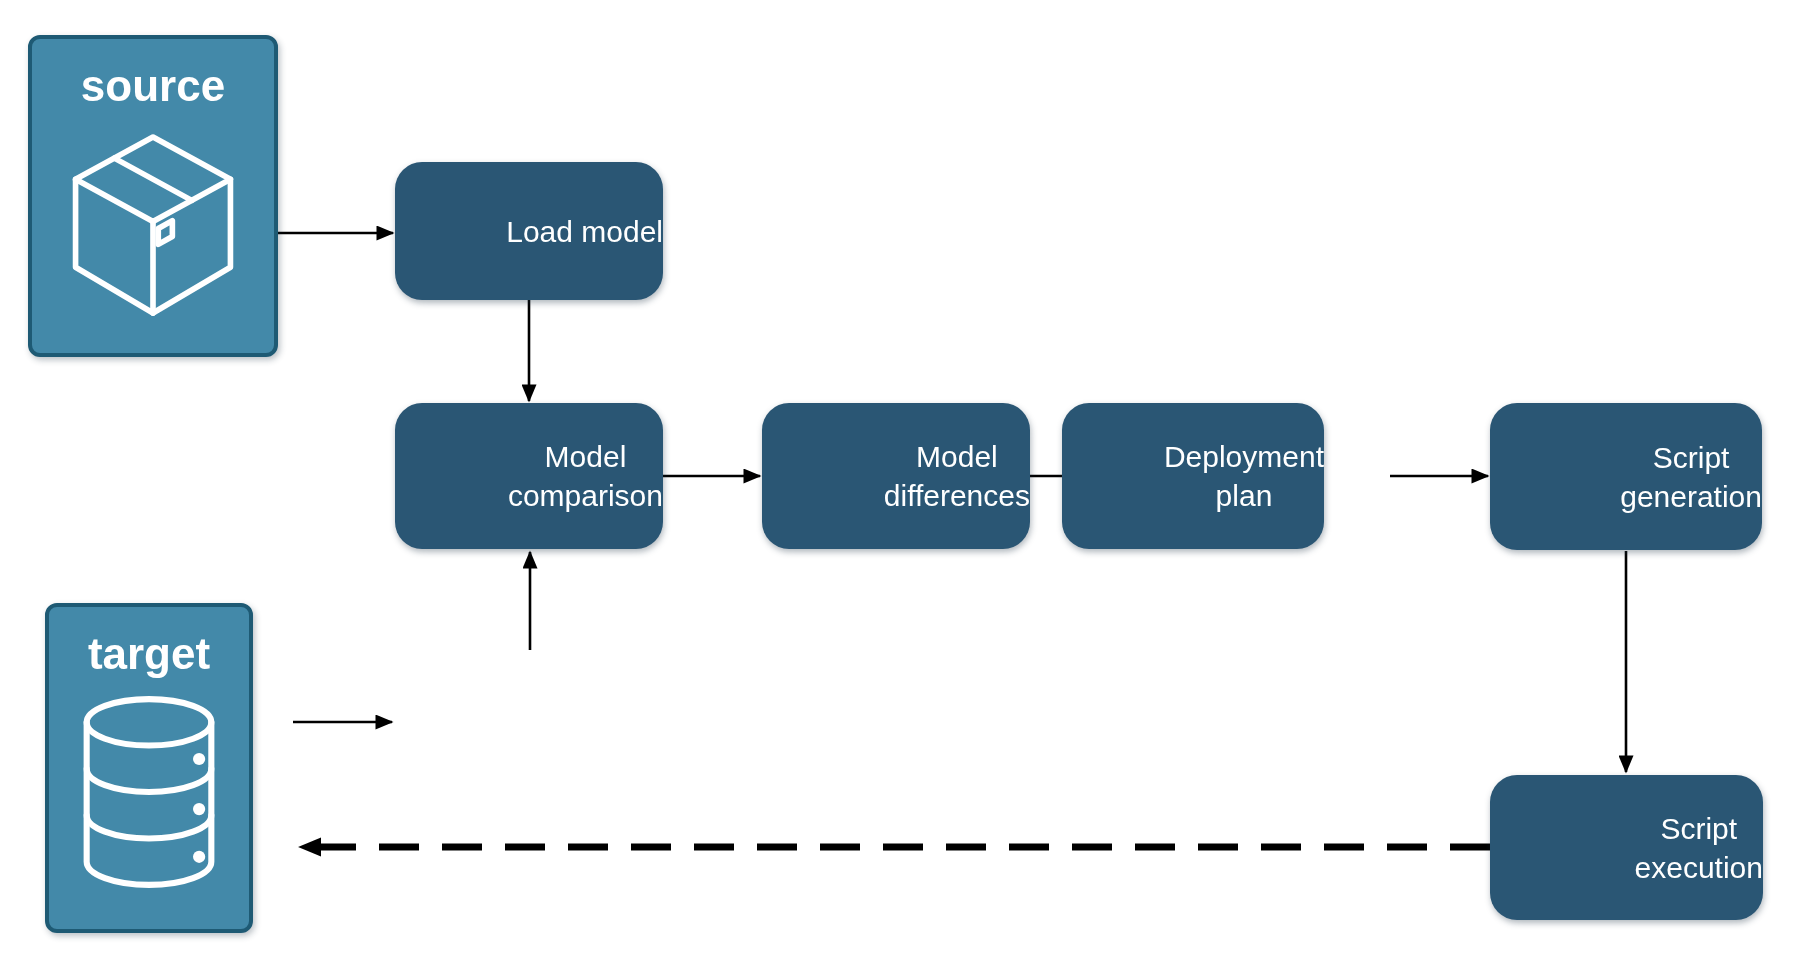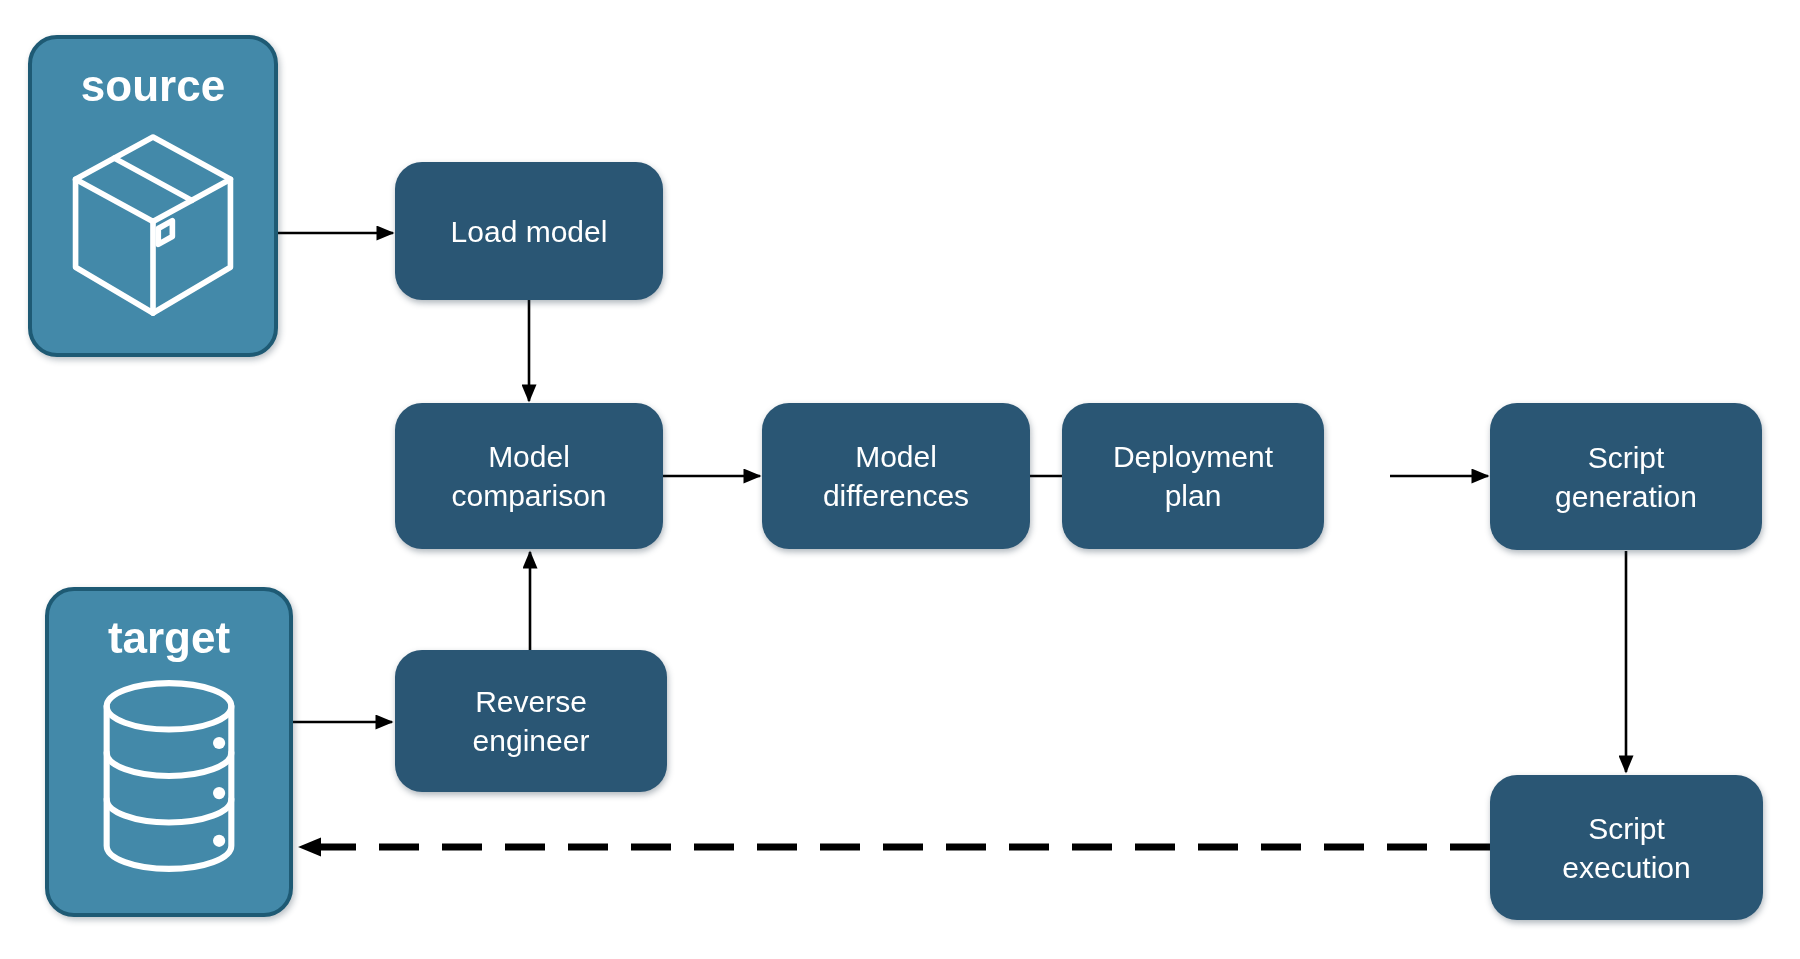--- a/index.html
+++ b/index.html
@@ -23,51 +23,51 @@
   #arrows .edge.dashed { stroke-width: 7; stroke-dasharray: 40 23; }
   #arrows marker path { fill: var(--arrow-color, #000000); }
 
   .step {
     position: absolute;
     background: var(--node-fill, #2A5674);
     color: var(--node-text, #ffffff);
     border-radius: 27px;
     display: flex;
     align-items: center;
-    justify-content: center;
+    justify-content: flex-end;
     text-align: center;
     font-size: 30px;
     line-height: 39px;
     white-space: pre-line;
     box-shadow: 1px 3px 6px rgba(30, 50, 65, 0.35);
   }
   .endpoint {
     position: absolute;
     background: var(--endpoint-fill, #4389A9);
     border: 4px solid var(--endpoint-border, #1E5A74);
-    border-radius: 29px;
+    border-radius: 12px;
     display: flex;
     flex-direction: column;
     align-items: center;
     box-shadow: 2px 3px 6px rgba(30, 50, 65, 0.3);
   }
   .ep-label {
     color: var(--node-text, #ffffff);
     font-weight: bold;
     font-size: 44px;
     line-height: 50px;
     margin-top: 22px;
   }
   .ep-icon { display: block; }
   #node-source .ep-icon { width: 176px; height: 208px; margin-top: 10px; }
   #node-target .ep-icon { width: 150px; height: 198px; margin-top: 14px; }
 
   
   #node-source            { left: 28px;   top: 35px;  width: 250px; height: 322px; }
-  #node-target            { left: 45px;   top: 587px; width: 248px; height: 330px; }
+  #node-target            { left: 45px;   top: 603px; width: 208px; height: 330px; }
   #node-load-model        { left: 395px;  top: 162px; width: 268px; height: 138px; }
   #node-model-comparison  { left: 395px;  top: 403px; width: 268px; height: 146px; }
   #node-model-differences { left: 762px;  top: 403px; width: 268px; height: 146px; }
   #node-deployment-plan   { left: 1062px; top: 403px; width: 262px; height: 146px; }
   #node-script-generation { left: 1490px; top: 403px; width: 272px; height: 147px; }
   #node-reverse-engineer  { left: 395px;  top: 650px; width: 272px; height: 142px; }
   #node-script-execution  { left: 1490px; top: 775px; width: 273px; height: 145px; }
 </style>
 </head>
 <body>
@@ -135,23 +135,19 @@
   <div class="step" id="node-deployment-plan">
     <span>Deployment
 plan</span>
   </div>
 
   <div class="step" id="node-script-generation">
     <span>Script
 generation</span>
   </div>
 
-  <div class="step" id="node-reverse-engineer">
-    <span>Reverse
-engineer</span>
-  </div>
 
   <div class="step" id="node-script-execution">
     <span>Script
 execution</span>
   </div>
 
 </div>
 
 </body></html>

